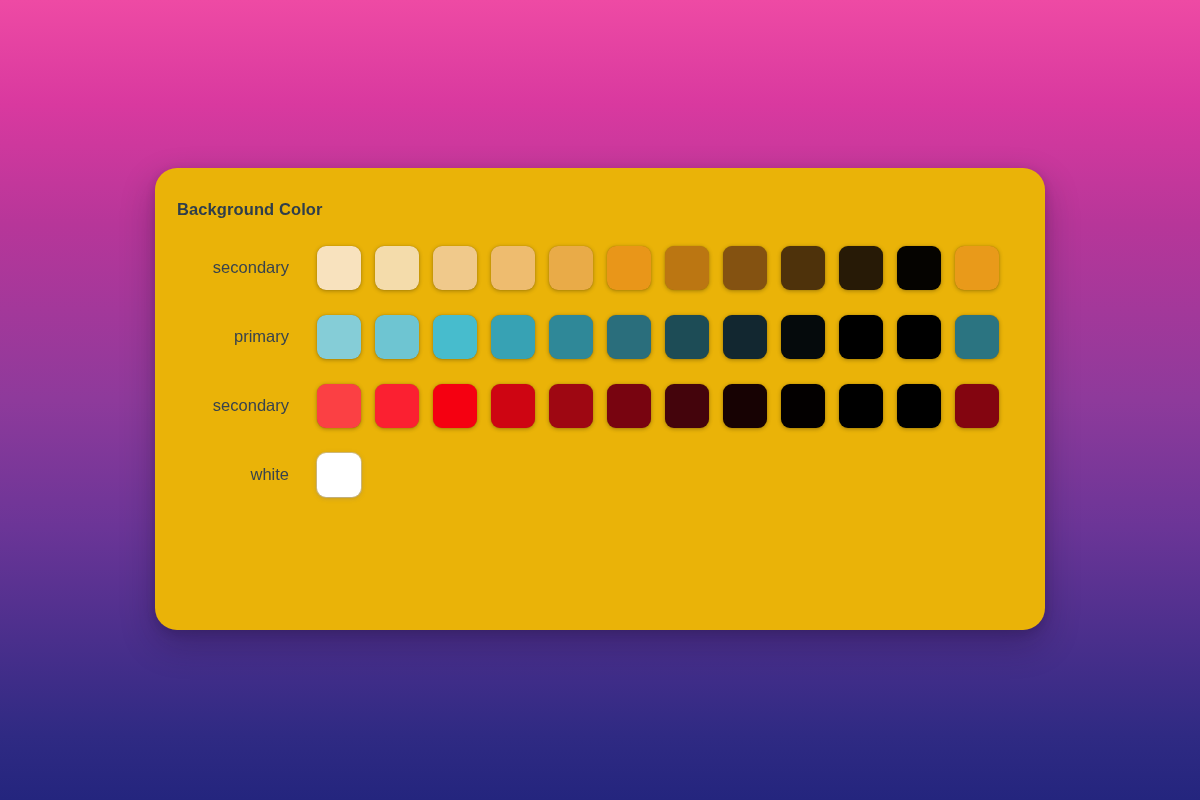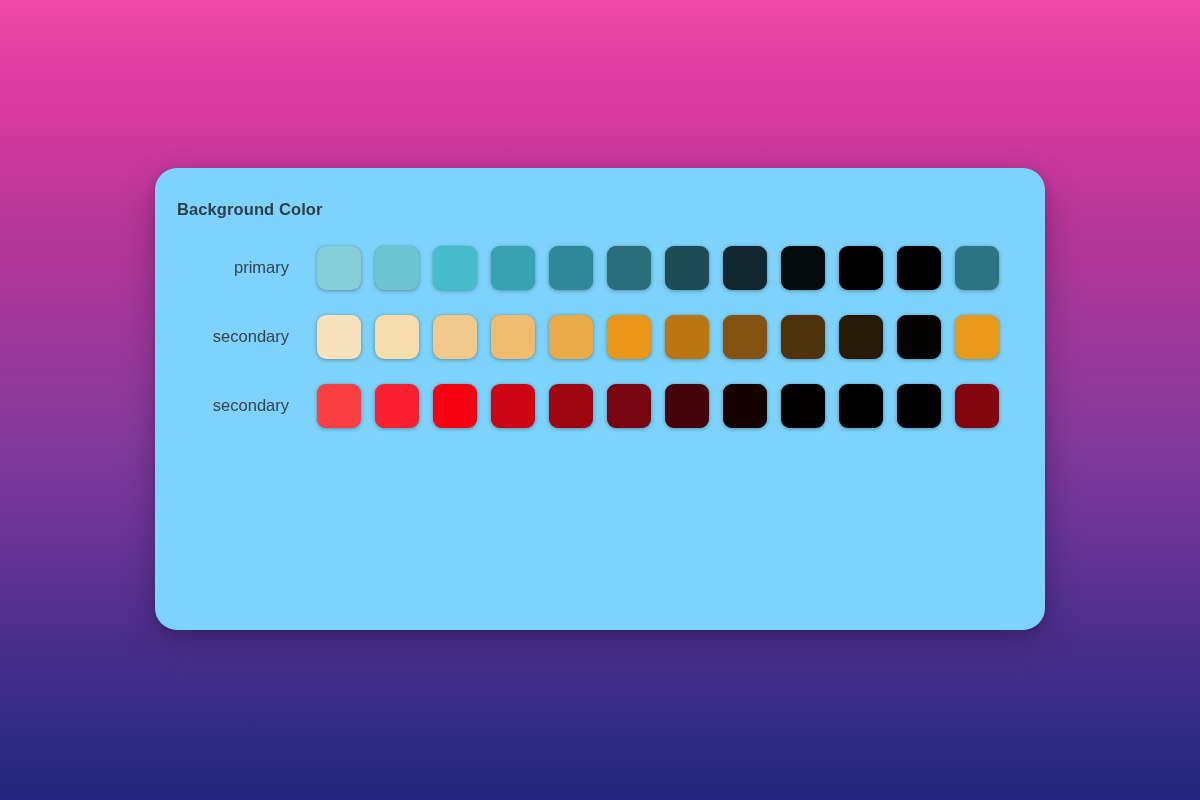--- a/index.html
+++ b/index.html
@@ -31,21 +31,21 @@
     width: 1200px;
     height: 800px;
   }
 
   .palette-card {
     position: absolute;
     left: 155px;
     top: 168px;
     width: 890px;
     height: 462px;
-    background: #7dd3fc;
+    background: #eab308;
     border-radius: 22px;
     box-shadow: 0 14px 34px rgba(20, 10, 40, 0.28),
                 0 3px 10px rgba(20, 10, 40, 0.16);
     padding: 30px 34px 16px 22px;
   }
 
   .card-title {
     font-size: 16.5px;
     font-weight: bold;
     color: #2f3e4b;
@@ -96,52 +96,52 @@
 
 <div class="stage">
 
   <div class="palette-card">
 
     <div class="card-title">Background Color</div>
 
     <div class="rows">
 
       <div class="palette-row">
+        <div class="row-label">secondary</div>
+        <div class="swatches">
+          <div class="swatch" title="#f8e2be" style="background-color: rgb(248, 226, 190);"></div>
+          <div class="swatch" title="#f4dcab" style="background-color: rgb(244, 220, 171);"></div>
+          <div class="swatch" title="#f0c98b" style="background-color: rgb(240, 201, 139);"></div>
+          <div class="swatch" title="#eebc6f" style="background-color: rgb(238, 188, 111);"></div>
+          <div class="swatch" title="#e9ab48" style="background-color: rgb(233, 171, 72);"></div>
+          <div class="swatch" title="#e99619" style="background-color: rgb(233, 150, 25);"></div>
+          <div class="swatch" title="#bb7612" style="background-color: rgb(187, 118, 18);"></div>
+          <div class="swatch" title="#845211" style="background-color: rgb(132, 82, 17);"></div>
+          <div class="swatch" title="#4e320b" style="background-color: rgb(78, 50, 11);"></div>
+          <div class="swatch" title="#271a06" style="background-color: rgb(39, 26, 6);"></div>
+          <div class="swatch" title="#050300" style="background-color: rgb(5, 3, 0);"></div>
+          <div class="swatch" title="#e99a1a" style="background-color: rgb(233, 154, 26);"></div>
+        </div>
+      </div>
+
+      <div class="palette-row">
         <div class="row-label">primary</div>
         <div class="swatches">
           <div class="swatch" title="#85cdd7" style="background-color: rgb(133, 205, 215);"></div>
           <div class="swatch" title="#6ec5d2" style="background-color: rgb(110, 197, 210);"></div>
           <div class="swatch" title="#47bccd" style="background-color: rgb(71, 188, 205);"></div>
           <div class="swatch" title="#37a2b4" style="background-color: rgb(55, 162, 180);"></div>
           <div class="swatch" title="#2f8898" style="background-color: rgb(47, 136, 152);"></div>
           <div class="swatch" title="#2a6e7c" style="background-color: rgb(42, 110, 124);"></div>
           <div class="swatch" title="#1d4c56" style="background-color: rgb(29, 76, 86);"></div>
           <div class="swatch" title="#122730" style="background-color: rgb(18, 39, 48);"></div>
           <div class="swatch" title="#050a0c" style="background-color: rgb(5, 10, 12);"></div>
           <div class="swatch" title="#000000" style="background-color: rgb(0, 0, 0);"></div>
           <div class="swatch" title="#000000" style="background-color: rgb(0, 0, 0);"></div>
           <div class="swatch" title="#2b7481" style="background-color: rgb(43, 116, 129);"></div>
-        </div>
-      </div>
-
-      <div class="palette-row">
-        <div class="row-label">secondary</div>
-        <div class="swatches">
-          <div class="swatch" title="#f8e2be" style="background-color: rgb(248, 226, 190);"></div>
-          <div class="swatch" title="#f4dcab" style="background-color: rgb(244, 220, 171);"></div>
-          <div class="swatch" title="#f0c98b" style="background-color: rgb(240, 201, 139);"></div>
-          <div class="swatch" title="#eebc6f" style="background-color: rgb(238, 188, 111);"></div>
-          <div class="swatch" title="#e9ab48" style="background-color: rgb(233, 171, 72);"></div>
-          <div class="swatch" title="#e99619" style="background-color: rgb(233, 150, 25);"></div>
-          <div class="swatch" title="#bb7612" style="background-color: rgb(187, 118, 18);"></div>
-          <div class="swatch" title="#845211" style="background-color: rgb(132, 82, 17);"></div>
-          <div class="swatch" title="#4e320b" style="background-color: rgb(78, 50, 11);"></div>
-          <div class="swatch" title="#271a06" style="background-color: rgb(39, 26, 6);"></div>
-          <div class="swatch" title="#050300" style="background-color: rgb(5, 3, 0);"></div>
-          <div class="swatch" title="#e99a1a" style="background-color: rgb(233, 154, 26);"></div>
         </div>
       </div>
 
       <div class="palette-row">
         <div class="row-label">secondary</div>
         <div class="swatches">
           <div class="swatch" title="#fb4044" style="background-color: rgb(251, 64, 68);"></div>
           <div class="swatch" title="#fb2031" style="background-color: rgb(251, 32, 49);"></div>
           <div class="swatch" title="#f50011" style="background-color: rgb(245, 0, 17);"></div>
           <div class="swatch" title="#ce0512" style="background-color: rgb(206, 5, 18);"></div>
@@ -149,17 +149,23 @@
           <div class="swatch" title="#780410" style="background-color: rgb(120, 4, 16);"></div>
           <div class="swatch" title="#44040c" style="background-color: rgb(68, 4, 12);"></div>
           <div class="swatch" title="#170203" style="background-color: rgb(23, 2, 3);"></div>
           <div class="swatch" title="#030000" style="background-color: rgb(3, 0, 0);"></div>
           <div class="swatch" title="#000000" style="background-color: rgb(0, 0, 0);"></div>
           <div class="swatch" title="#000000" style="background-color: rgb(0, 0, 0);"></div>
           <div class="swatch" title="#830510" style="background-color: rgb(131, 5, 16);"></div>
         </div>
       </div>
 
+      <div class="palette-row">
+        <div class="row-label">white</div>
+        <div class="swatches">
+          <div class="swatch is-white" title="#ffffff" style="background-color: rgb(255, 255, 255);"></div>
+        </div>
+      </div>
 
 
     </div>
   </div>
 </div>
 
 </body></html>

